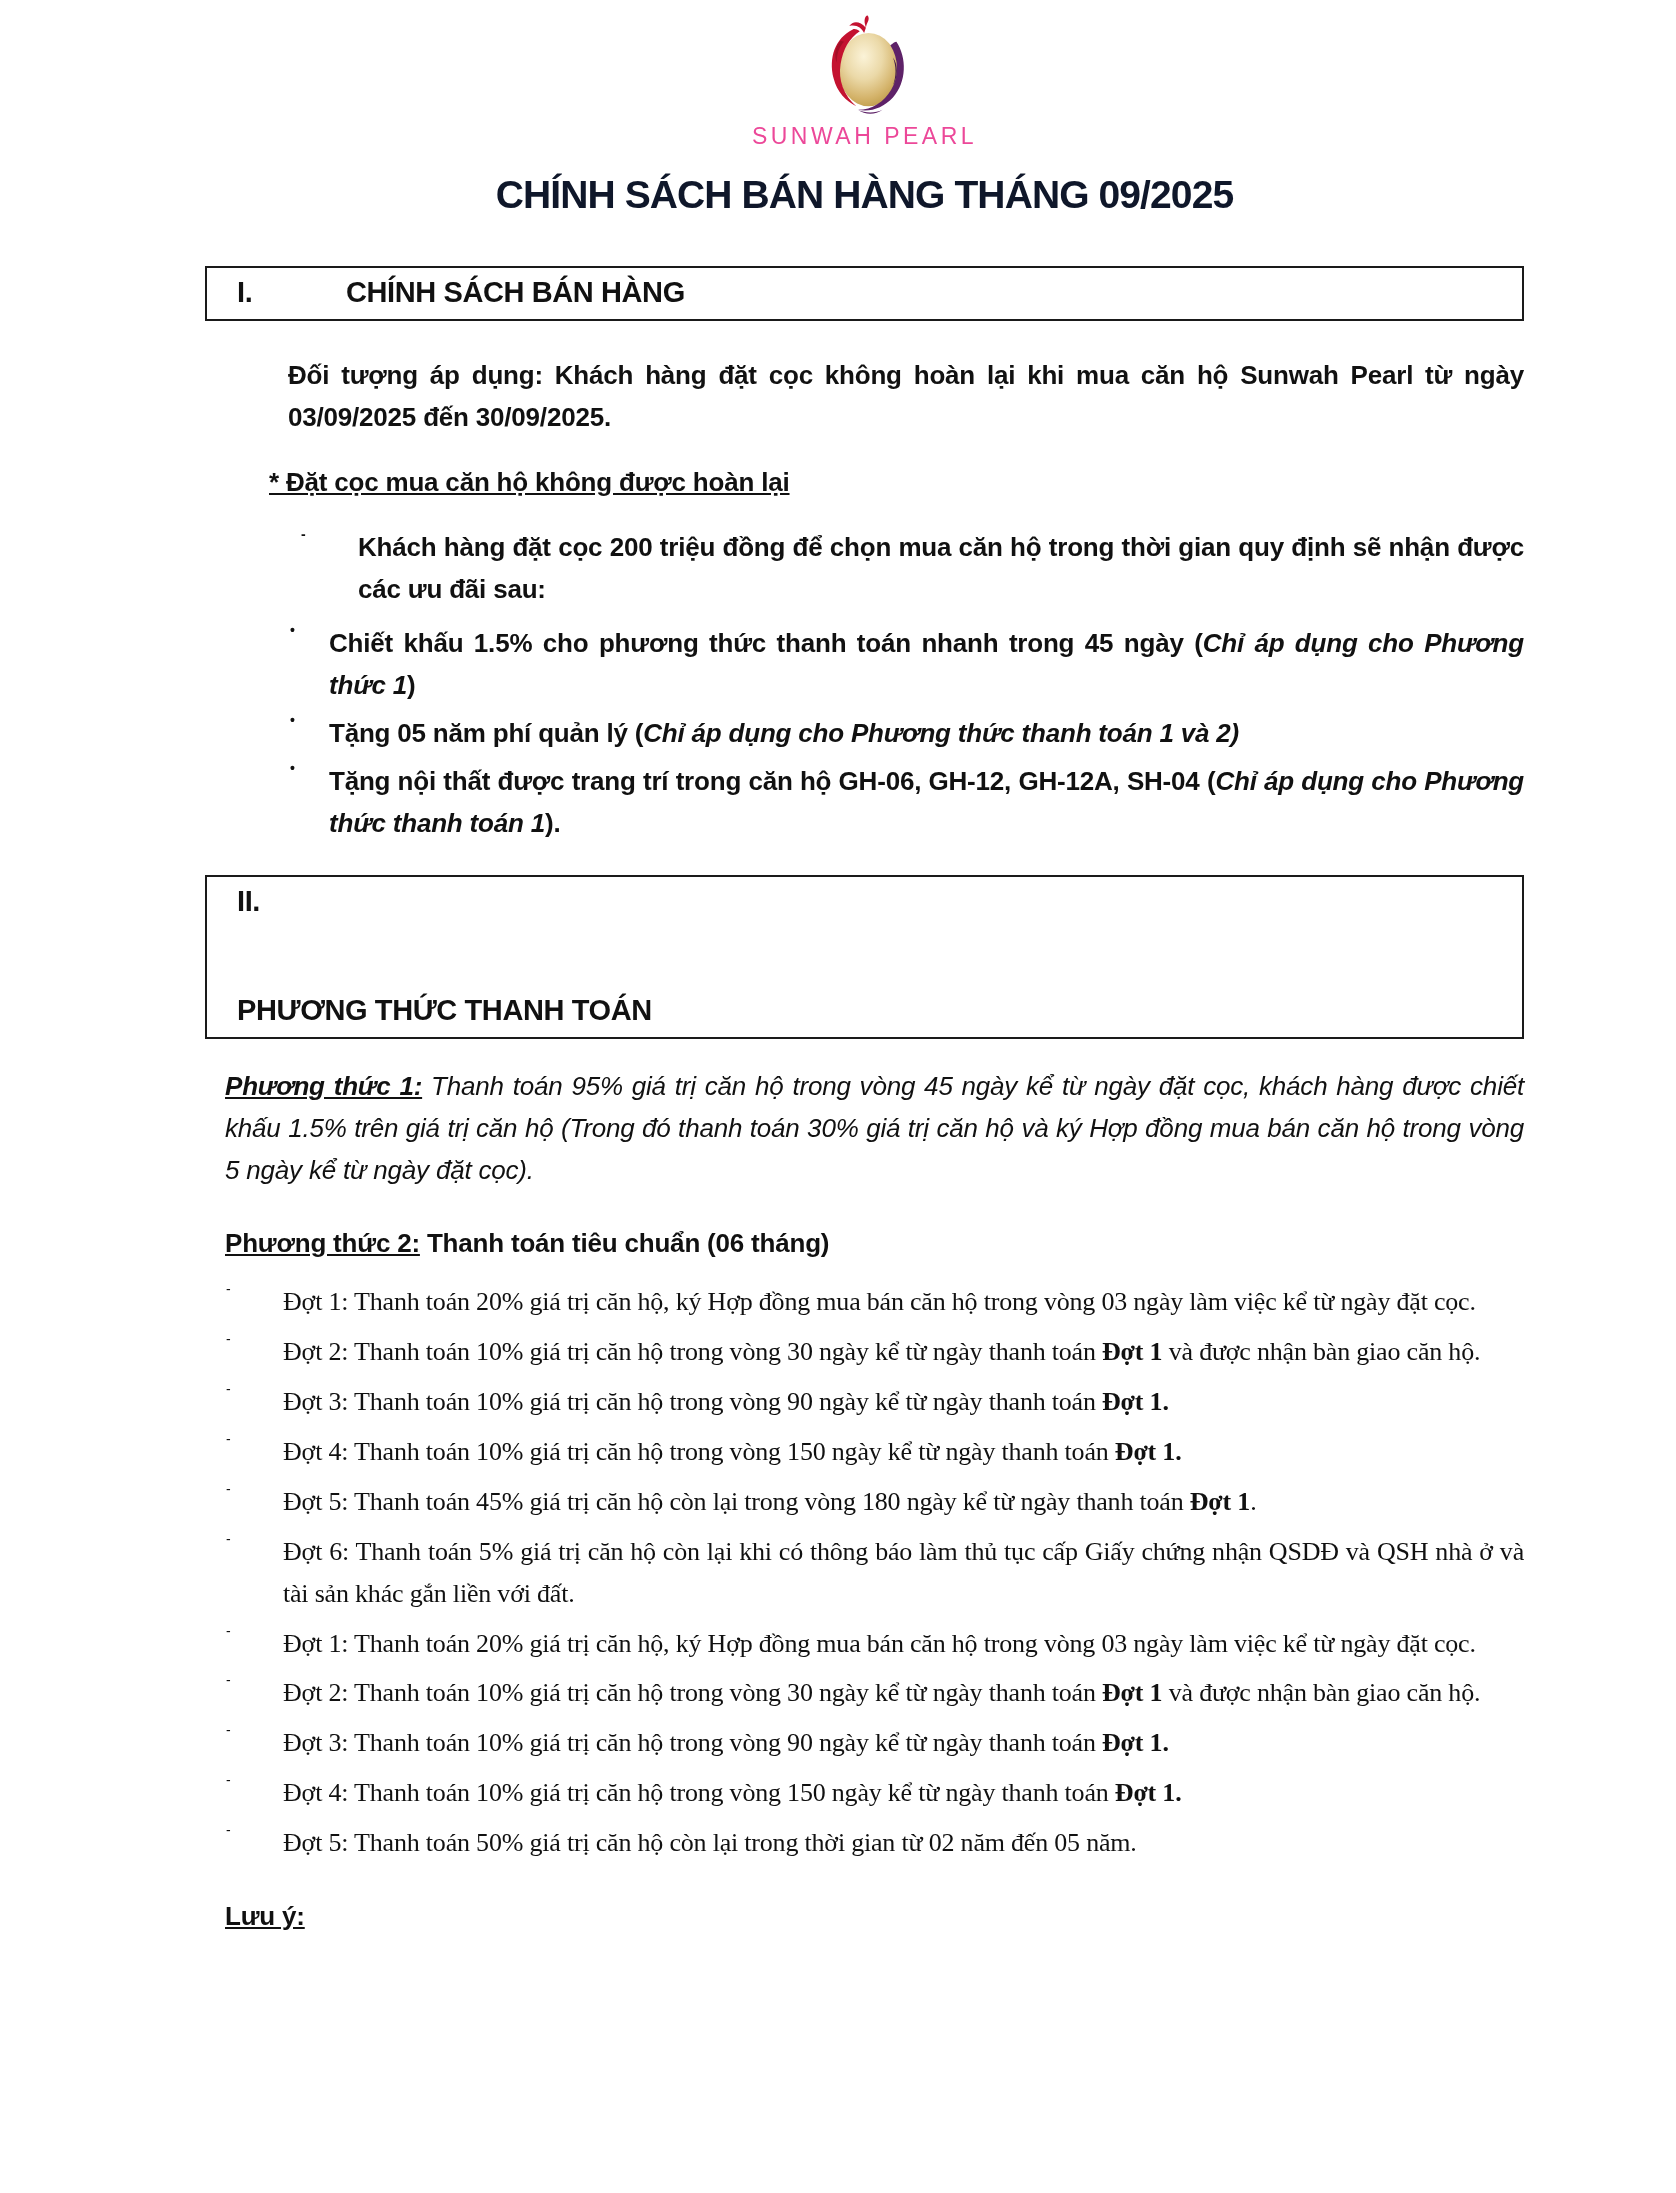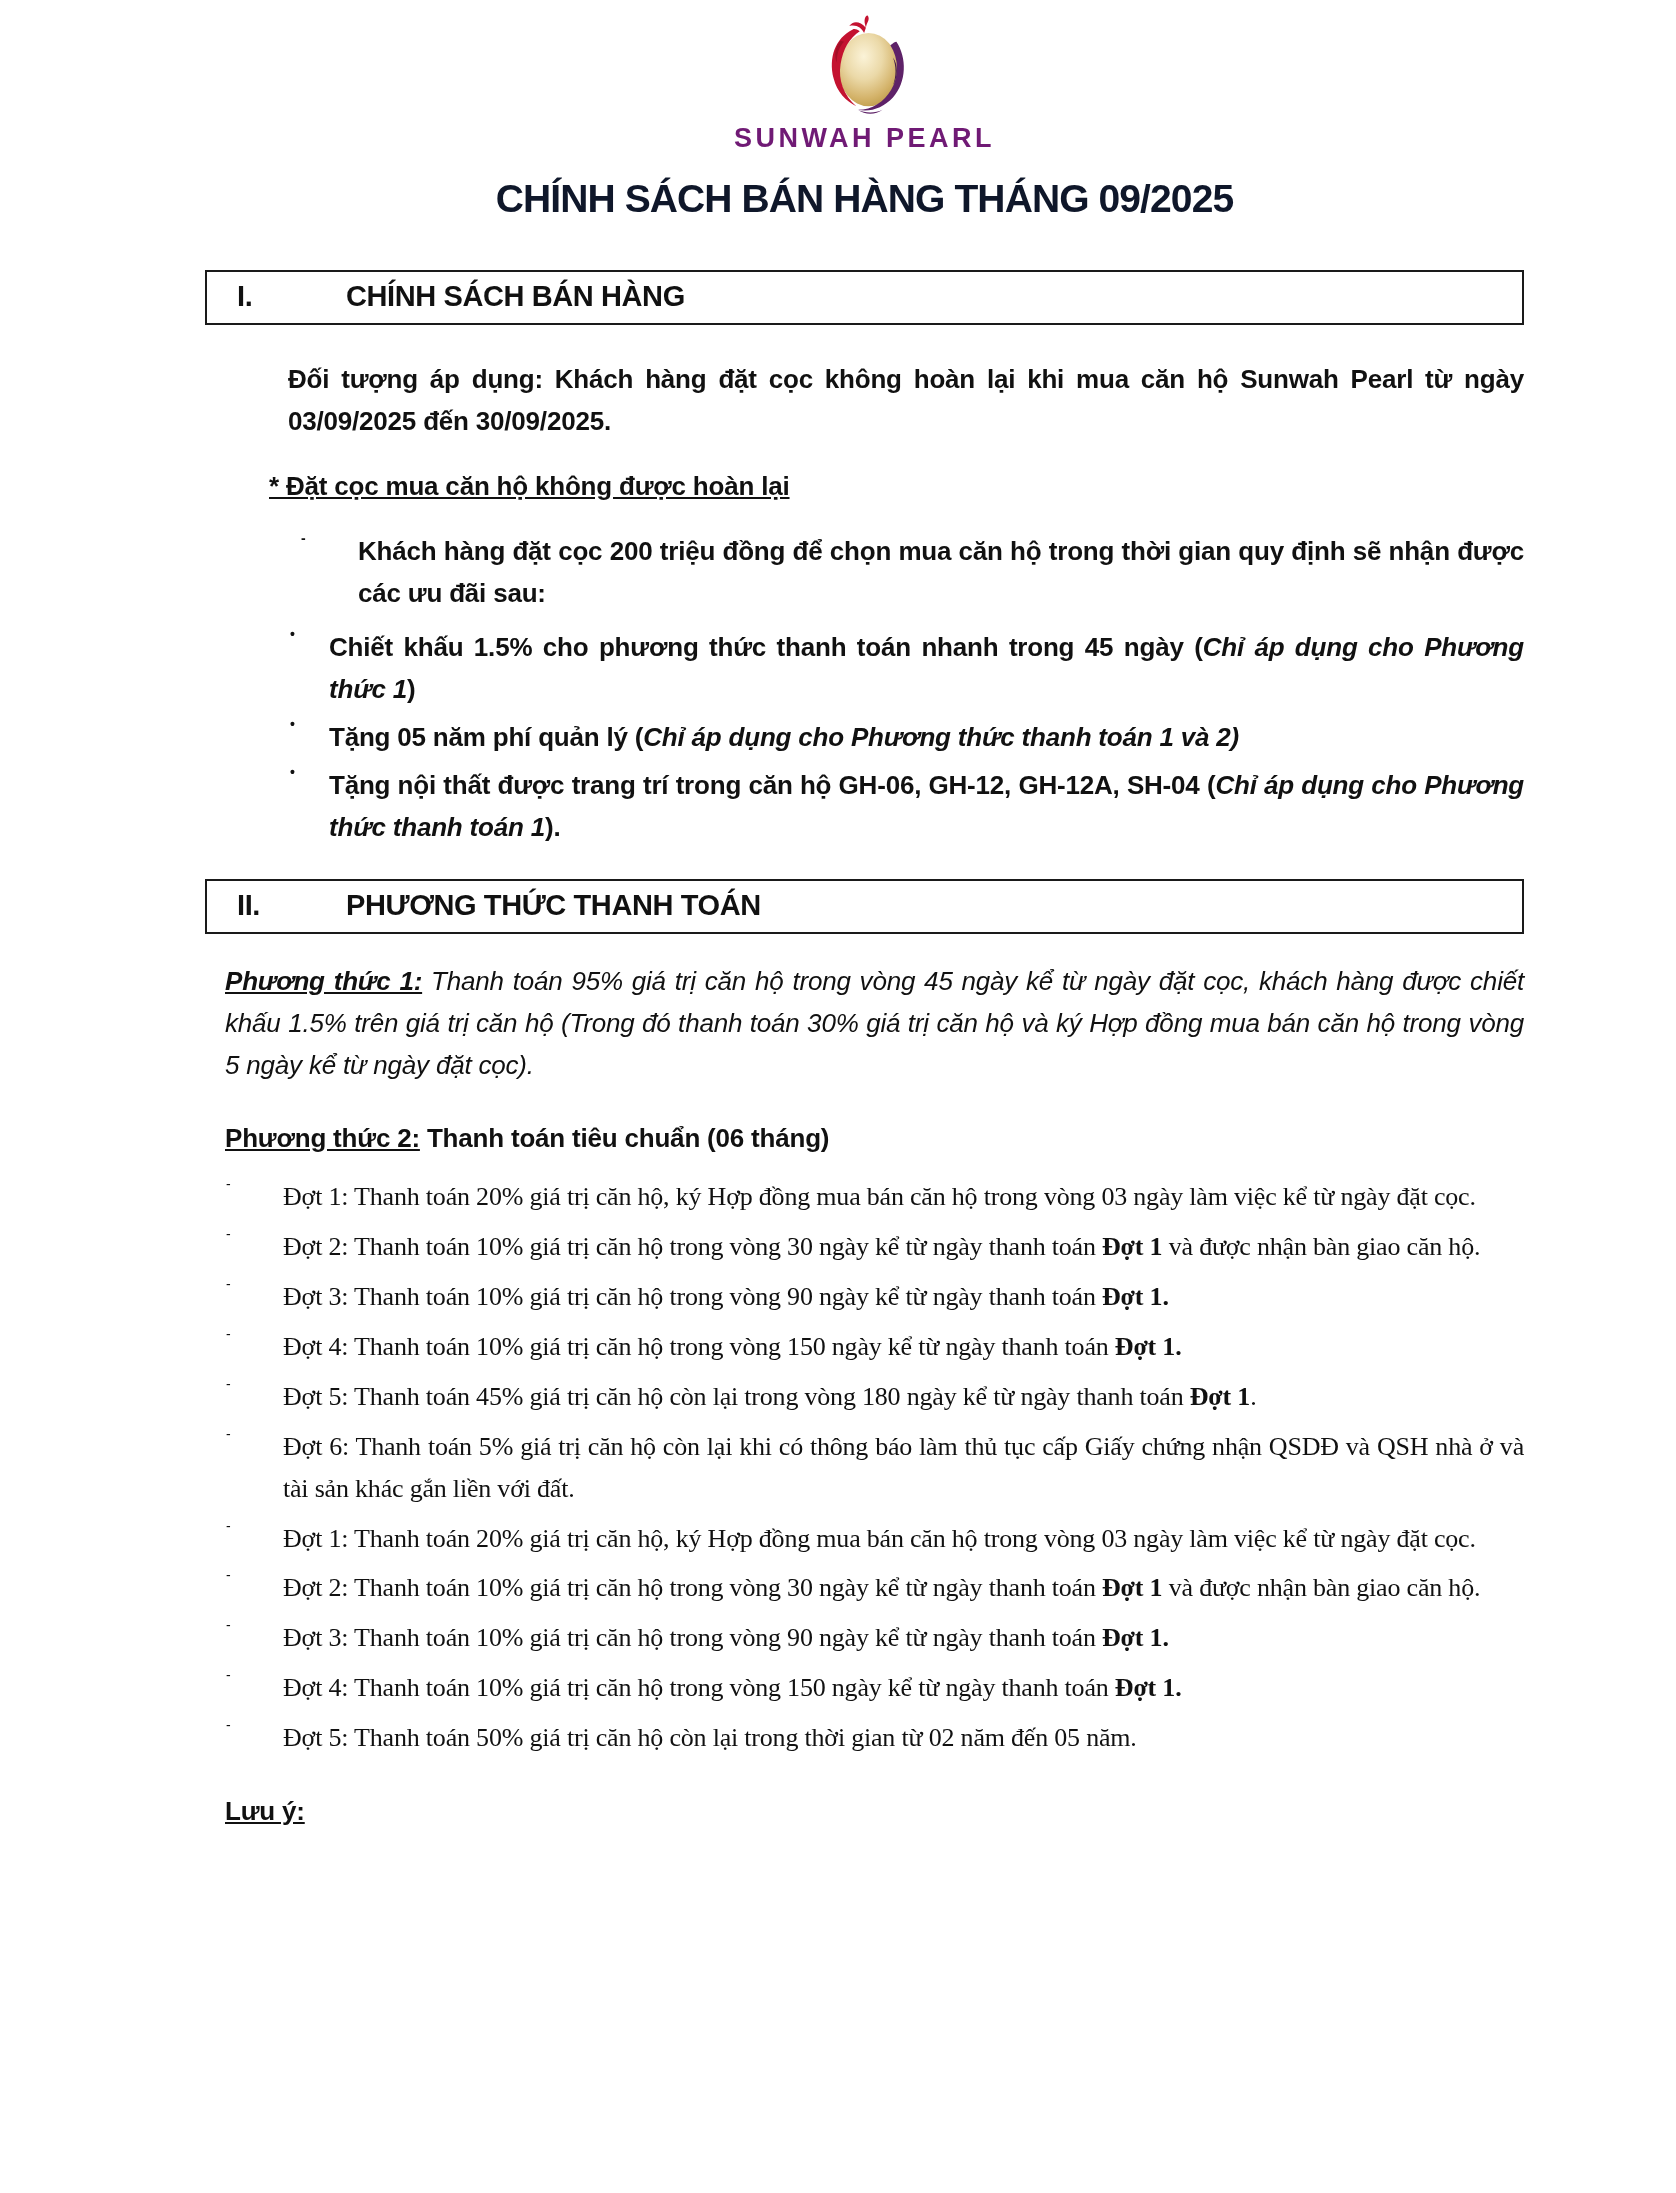--- a/index.html
+++ b/index.html
@@ -15,45 +15,45 @@
     width: 1677px;
     min-height: 2193px;
     padding: 12.2px 153px 26px 205px;
   }
 
   
   .doc-header { text-align: center; }
   .logo svg { display: inline-block; }
   .brand {
     margin-top: 5.2px;
-    font-size: 27px;
-    font-weight: 700;
+    font-size: 23px;
+    font-weight: 400;
     letter-spacing: 3.5px;
-    color: #701a75;
+    color: #ec4899;
   }
   .title {
     margin: 23px 0 49px;
     font-size: 39px;
     font-weight: 700;
     letter-spacing: -0.9px;
     color: #0f172a;
   }
 
   
   .sec-box {
     border: 2.6px solid #1a1a1a;
     padding: 7.9px 8.7px 9.6px 30px;
     display: flex;
     align-items: baseline;
     font-size: 29px;
     font-weight: 700;
     letter-spacing: -0.4px;
   }
   .sec-box .numeral { width: 109px; flex: 0 0 109px; }
-  .sec-box.second { margin-top: 31px; }
+  .sec-box.second { margin-top: 31px; flex-direction: column; }
 
   
   .bold   { font-weight: 700; }
   .italic { font-style: italic; }
   .justify { text-align: justify; }
 
   p, .dash-text, .bullet-text, .inst-text {
     font-size: 26px;
     line-height: 42px;
     letter-spacing: -0.2px;

